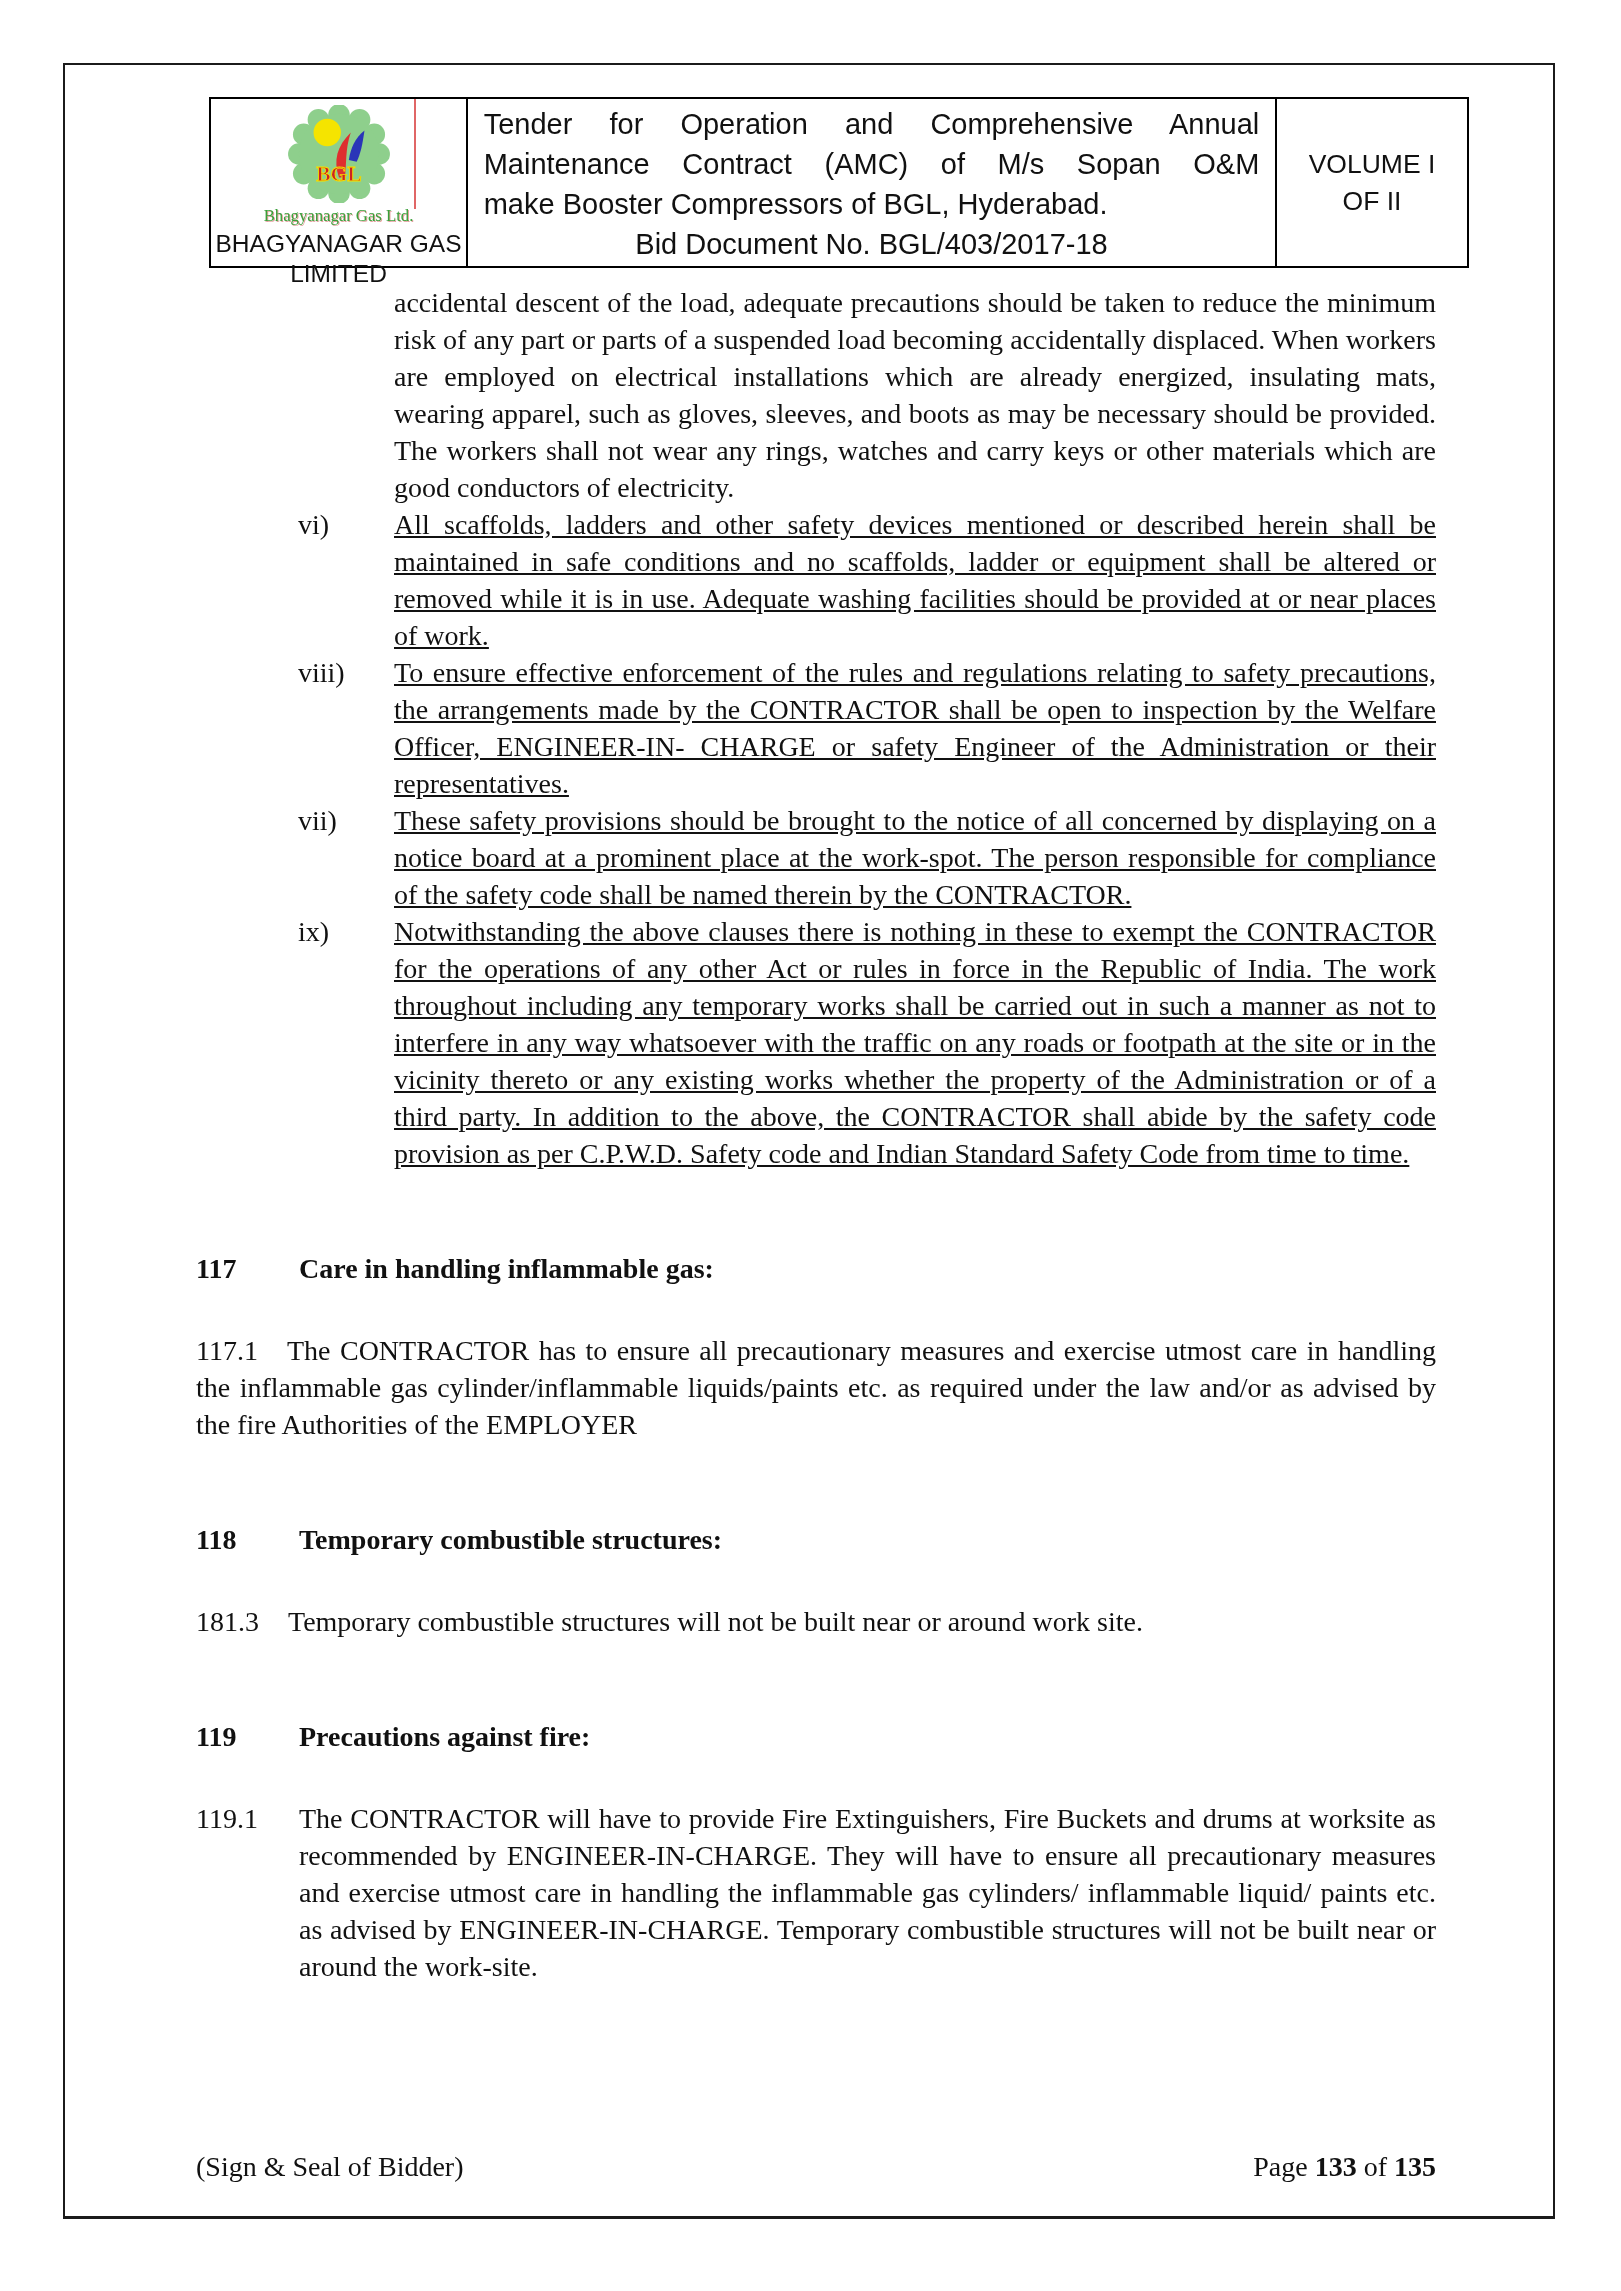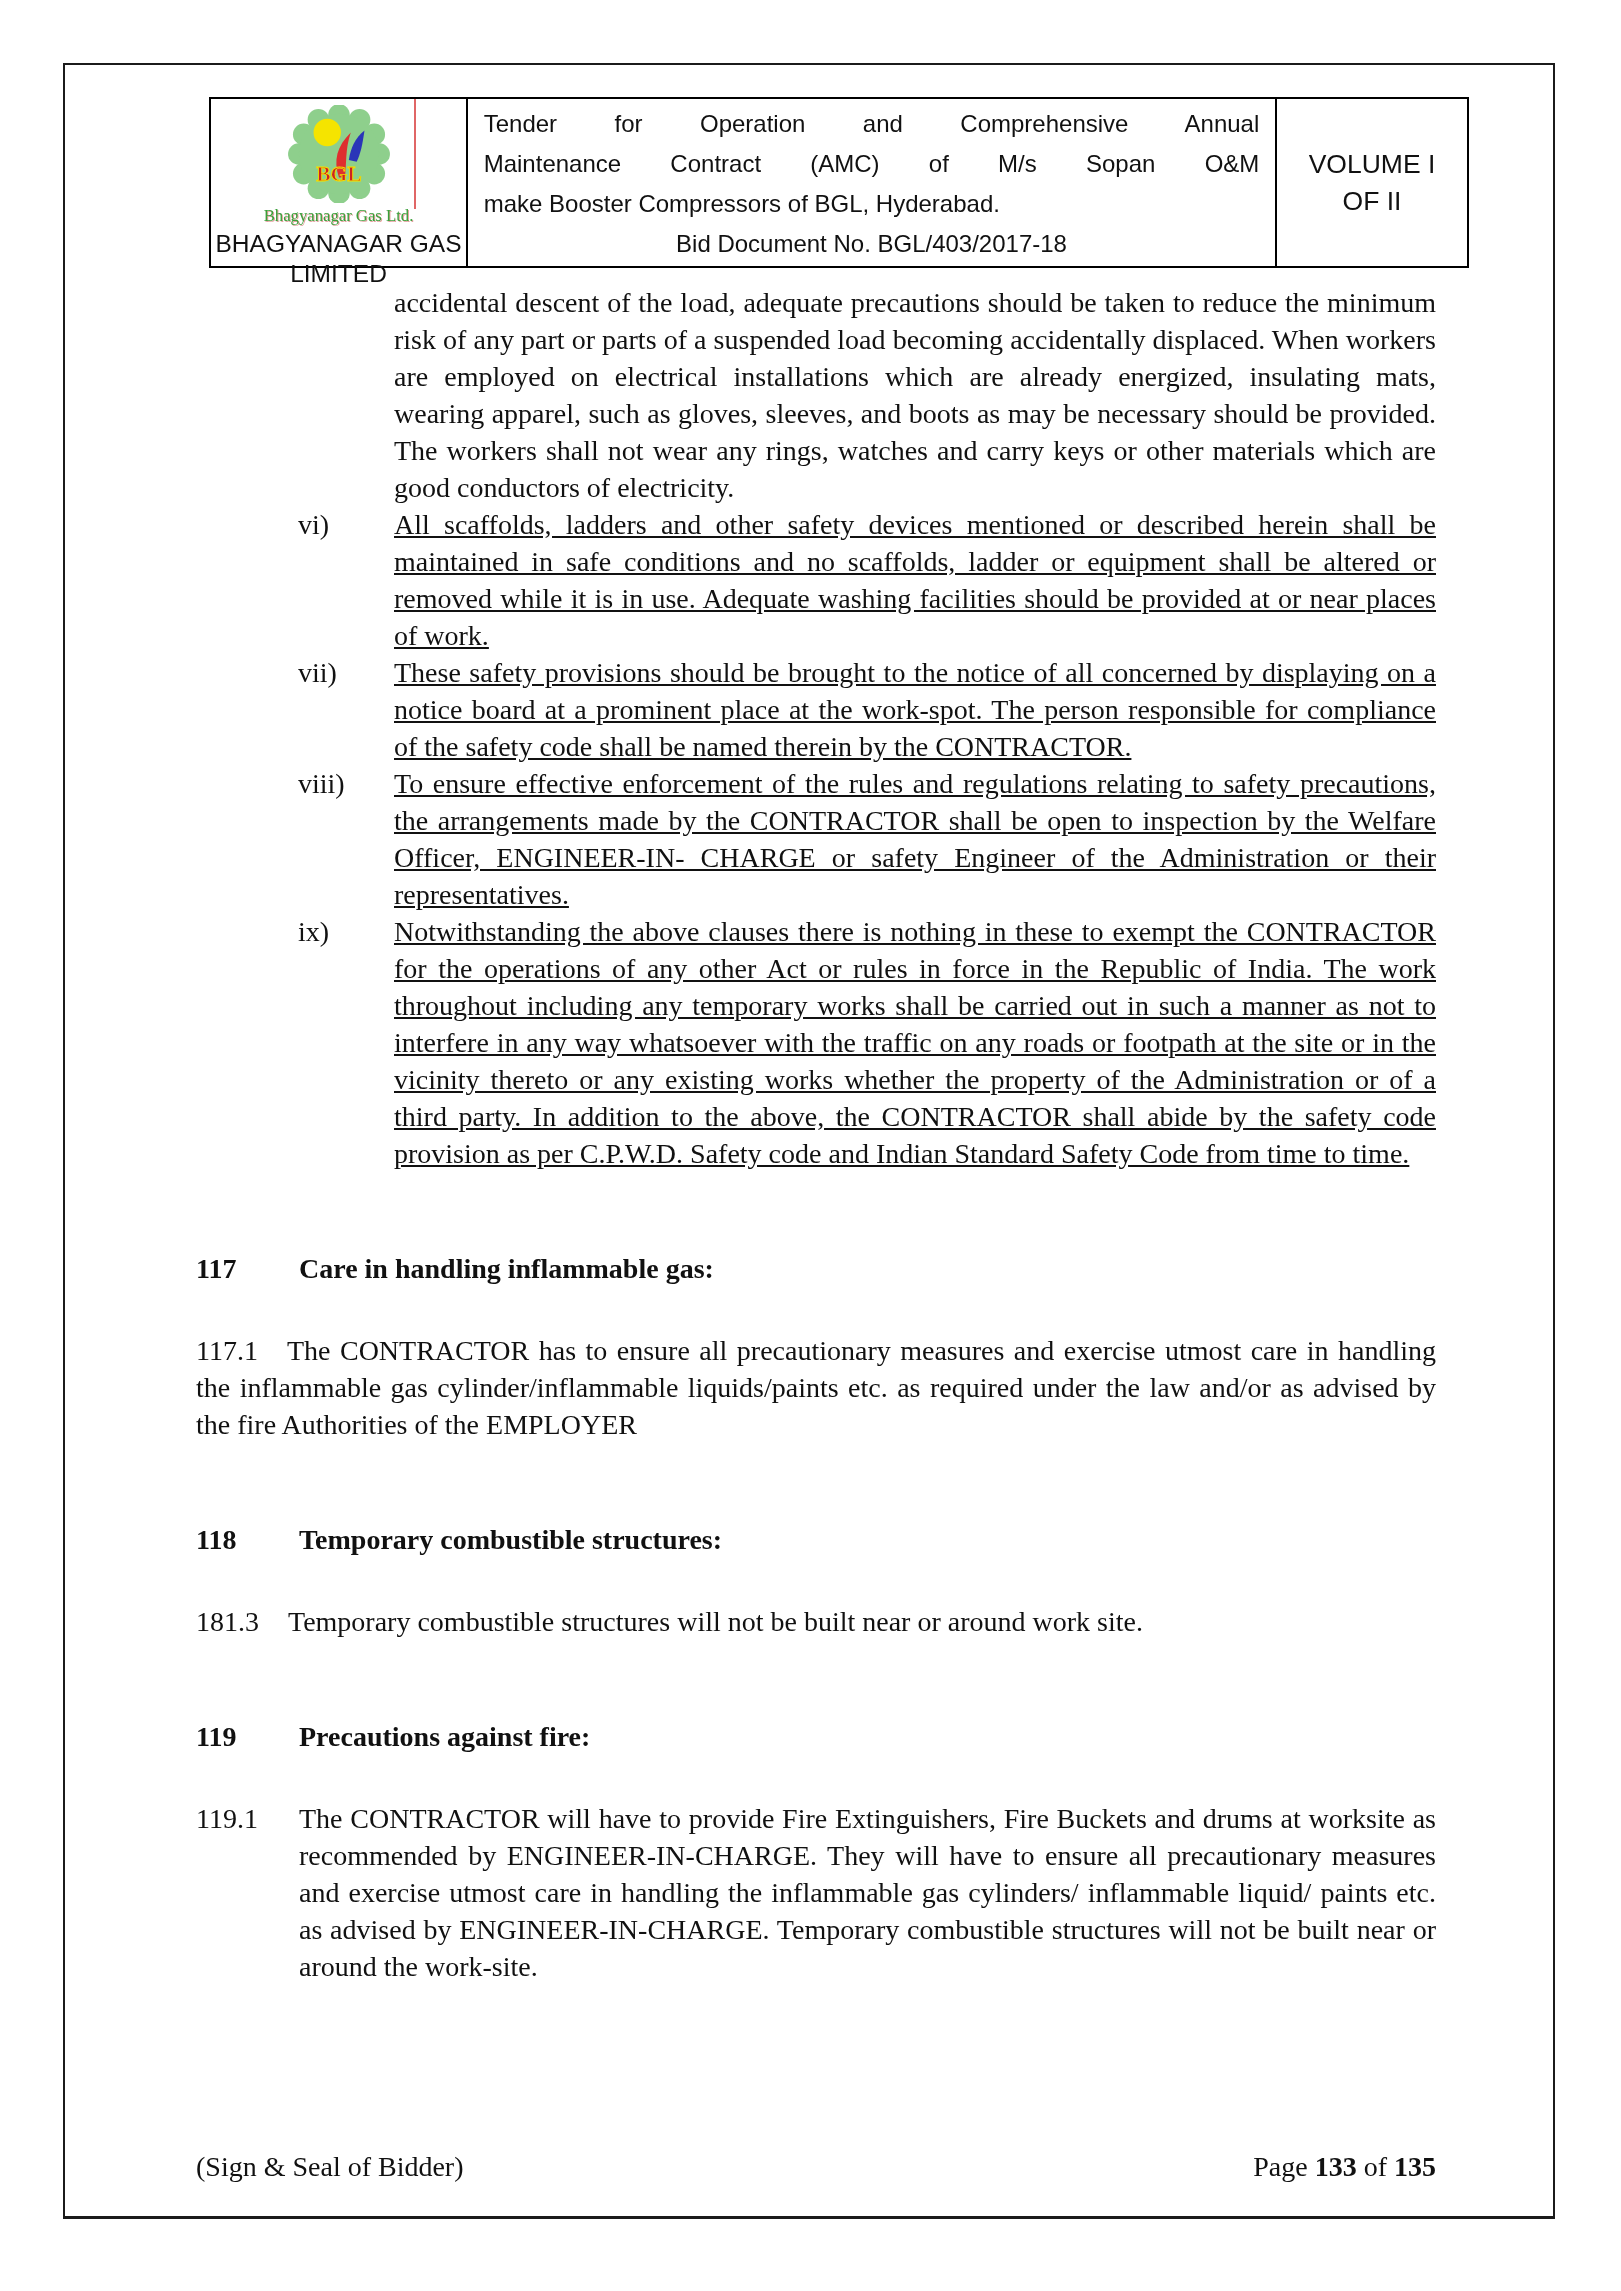--- a/index.html
+++ b/index.html
@@ -17,21 +17,21 @@
     position:absolute; left:144px; top:32px; width:1260px; height:171px;
     display:flex; border:2px solid #000; box-sizing:border-box; background:#fff;
   }
   .cell { box-sizing:border-box; }
   .cell-logo {
     width:257px; border-right:2px solid #000; position:relative;
     text-align:center; padding-top:5.9px;
   }
   .cell-title {
     flex:1; border-right:2px solid #000; padding:4.9px 15.7px 0 15.7px;
-    font-family:"Liberation Sans", sans-serif; font-size:24px; line-height:40px;
+    font-family:"Liberation Sans", sans-serif; font-size:29px; line-height:40px;
   }
   .cell-volume {
     width:190px; display:flex; flex-direction:column; justify-content:center;
     align-items:center; font-family:"Liberation Sans", sans-serif;
     font-size:26.5px; line-height:37px;
   }
   .tline { white-space:nowrap; }
   .tline.just { text-align:justify; text-align-last:justify; white-space:normal; }
   .tline.center { text-align:center; }
   .logo-wrap { display:inline-block; width:102px; height:98px; }
@@ -130,27 +130,27 @@
   <div class="body-content">
 
     <p class="para-cont">accidental descent of the load, adequate precautions should be taken to reduce the minimum risk of any part or parts of a suspended load becoming accidentally displaced. When workers are employed on electrical installations which are already energized, insulating mats, wearing apparel, such as gloves, sleeves, and boots as may be necessary should be provided. The workers shall not wear any rings, watches and carry keys or other materials which are good conductors of electricity.</p>
 
     <div class="list-item">
       <span class="list-num">vi)</span>
       <span class="list-text">All scaffolds, ladders and other safety devices mentioned or described herein shall be maintained in safe conditions and no scaffolds, ladder or equipment shall be altered or removed while it is in use. Adequate washing facilities should be provided at or near places of work.</span>
     </div>
 
     <div class="list-item">
-      <span class="list-num">vii)</span>
-      <span class="list-text">These safety provisions should be brought to the notice of all concerned by displaying on a notice board at a prominent place at the work-spot. The person responsible for compliance of the safety code shall be named therein by the CONTRACTOR.</span>
+      <span class="list-num">viii)</span>
+      <span class="list-text">To ensure effective enforcement of the rules and regulations relating to safety precautions, the arrangements made by the CONTRACTOR shall be open to inspection by the Welfare Officer, ENGINEER-IN- CHARGE or safety Engineer of the Administration or their representatives.</span>
     </div>
 
     <div class="list-item">
-      <span class="list-num">viii)</span>
-      <span class="list-text">To ensure effective enforcement of the rules and regulations relating to safety precautions, the arrangements made by the CONTRACTOR shall be open to inspection by the Welfare Officer, ENGINEER-IN- CHARGE or safety Engineer of the Administration or their representatives.</span>
+      <span class="list-num">vii)</span>
+      <span class="list-text">These safety provisions should be brought to the notice of all concerned by displaying on a notice board at a prominent place at the work-spot. The person responsible for compliance of the safety code shall be named therein by the CONTRACTOR.</span>
     </div>
 
     <div class="list-item">
       <span class="list-num">ix)</span>
       <span class="list-text">Notwithstanding the above clauses there is nothing in these to exempt the CONTRACTOR for the operations of any other Act or rules in force in the Republic of India. The work throughout including any temporary works shall be carried out in such a manner as not to interfere in any way whatsoever with the traffic on any roads or footpath at the site or in the vicinity thereto or any existing works whether the property of the Administration or of a third party. In addition to the above, the CONTRACTOR shall abide by the safety code provision as per C.P.W.D. Safety code and Indian Standard Safety Code from time to time.</span>
     </div>
 
     <div class="section-heading">
       <span class="heading-num">117</span>
       <span>Care in handling inflammable gas:</span>

